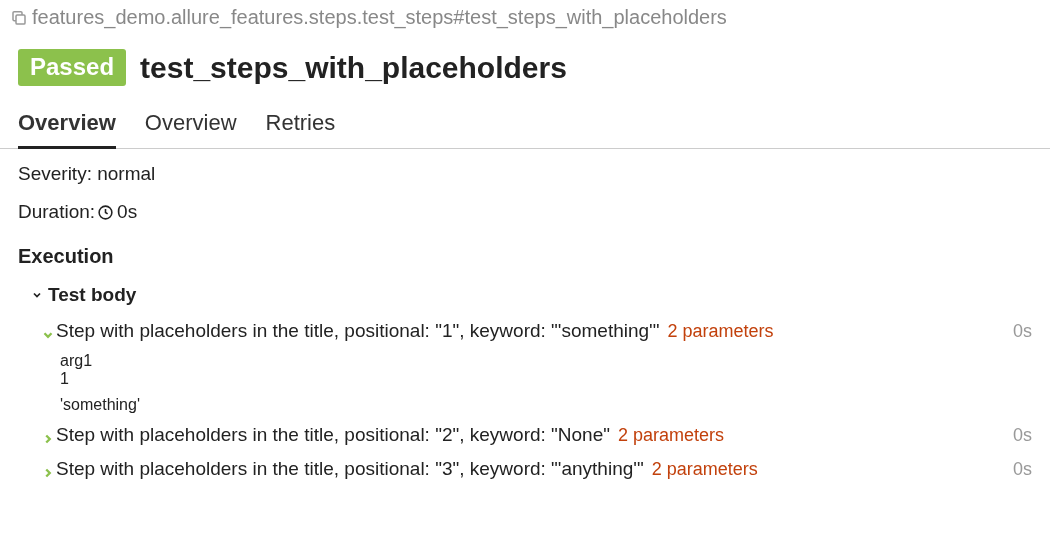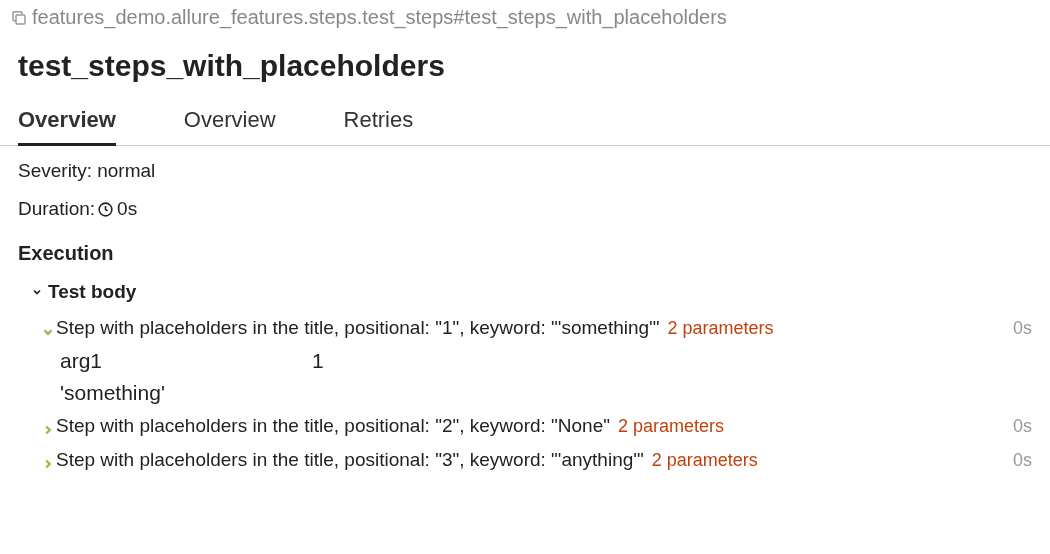--- a/index.html
+++ b/index.html
@@ -39,21 +39,21 @@
       font-weight: 600;
       padding: 4px 12px 5px 12px;
       border-radius: 3px;
     }
     .test-title {
       font-size: 30px;
       font-weight: 700;
     }
     .tabs {
       display: flex;
-      gap: 68px;
+      gap: 29px;
       padding: 0 18px;
       border-bottom: 1px solid #ccc;
       font-size: 22px;
     }
     .tab {
       padding: 6px 0 10px 0;
       cursor: pointer;
       color: #333;
     }
     .tab.active {
@@ -118,21 +118,22 @@
     .spacer {
       flex: 1;
     }
     .step-duration {
       color: #999;
       font-size: 18px;
     }
     .param-row {
       display: flex;
       padding: 4px 18px 4px 60px;
-      font-size: 21px;
+      font-size: 16px;
+      flex-direction: column;
     }
     .param-key {
       width: 252px;
       flex-shrink: 0;
     }
     .param-val {
       flex: 1;
     }
   </style>
 </head>
@@ -140,20 +141,21 @@
 
 <div class="breadcrumb">
   <svg width="18" height="18" viewBox="0 0 24 24" fill="none" stroke="#999" stroke-width="2">
     <rect x="8" y="8" width="12" height="12" rx="1.5"></rect>
     <path d="M16 8 V5 a1.5 1.5 0 0 0 -1.5 -1.5 H5.5 A1.5 1.5 0 0 0 4 5 v9 a1.5 1.5 0 0 0 1.5 1.5 H8"></path>
   </svg>
   <span>features_demo.allure_features.steps.test_steps#test_steps_with_placeholders</span>
 </div>
 
 <div class="title-row">
+  <span class="status-badge">Passed</span>
   <span class="test-title">test_steps_with_placeholders</span>
 </div>
 
 <div class="tabs">
   <div class="tab active">Overview</div>
   <div class="tab">Overview</div>
   <div class="tab">Retries</div>
 </div>
 
 <div class="meta-section">

